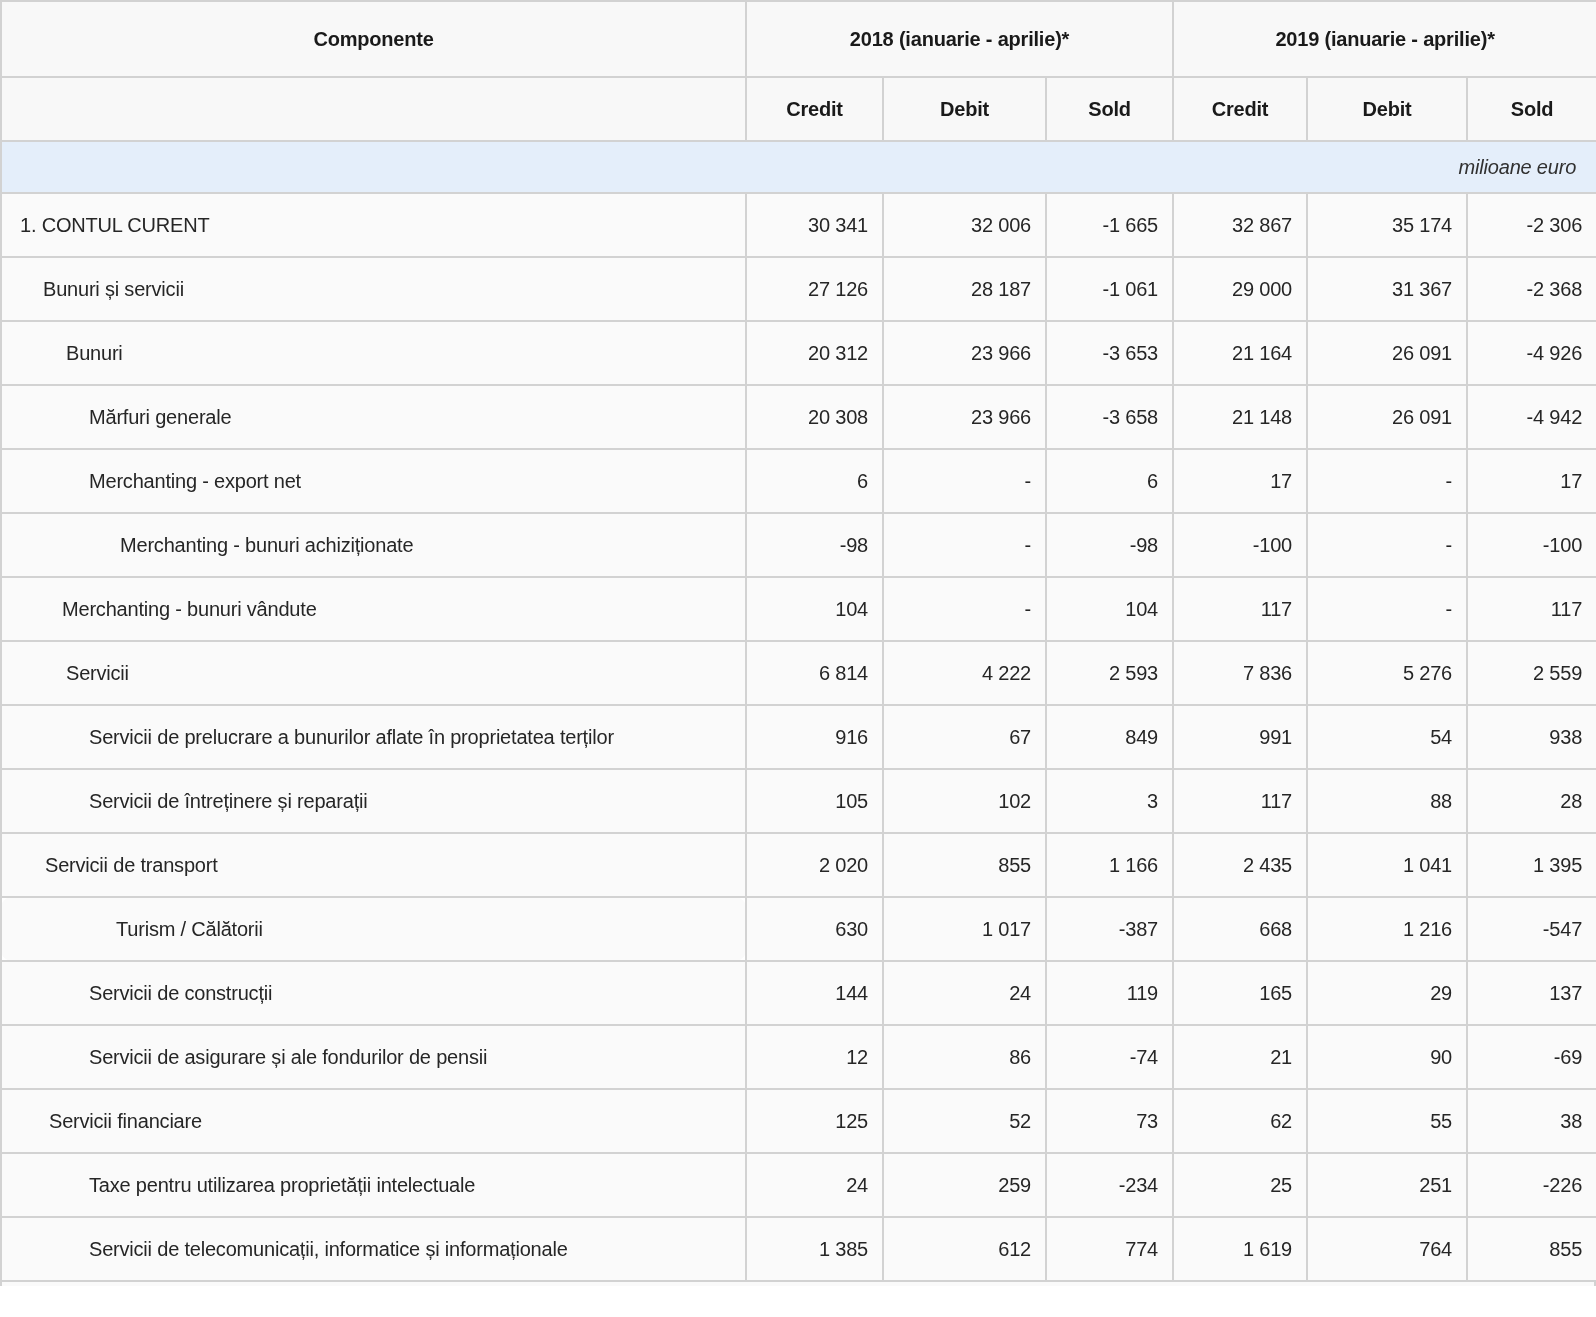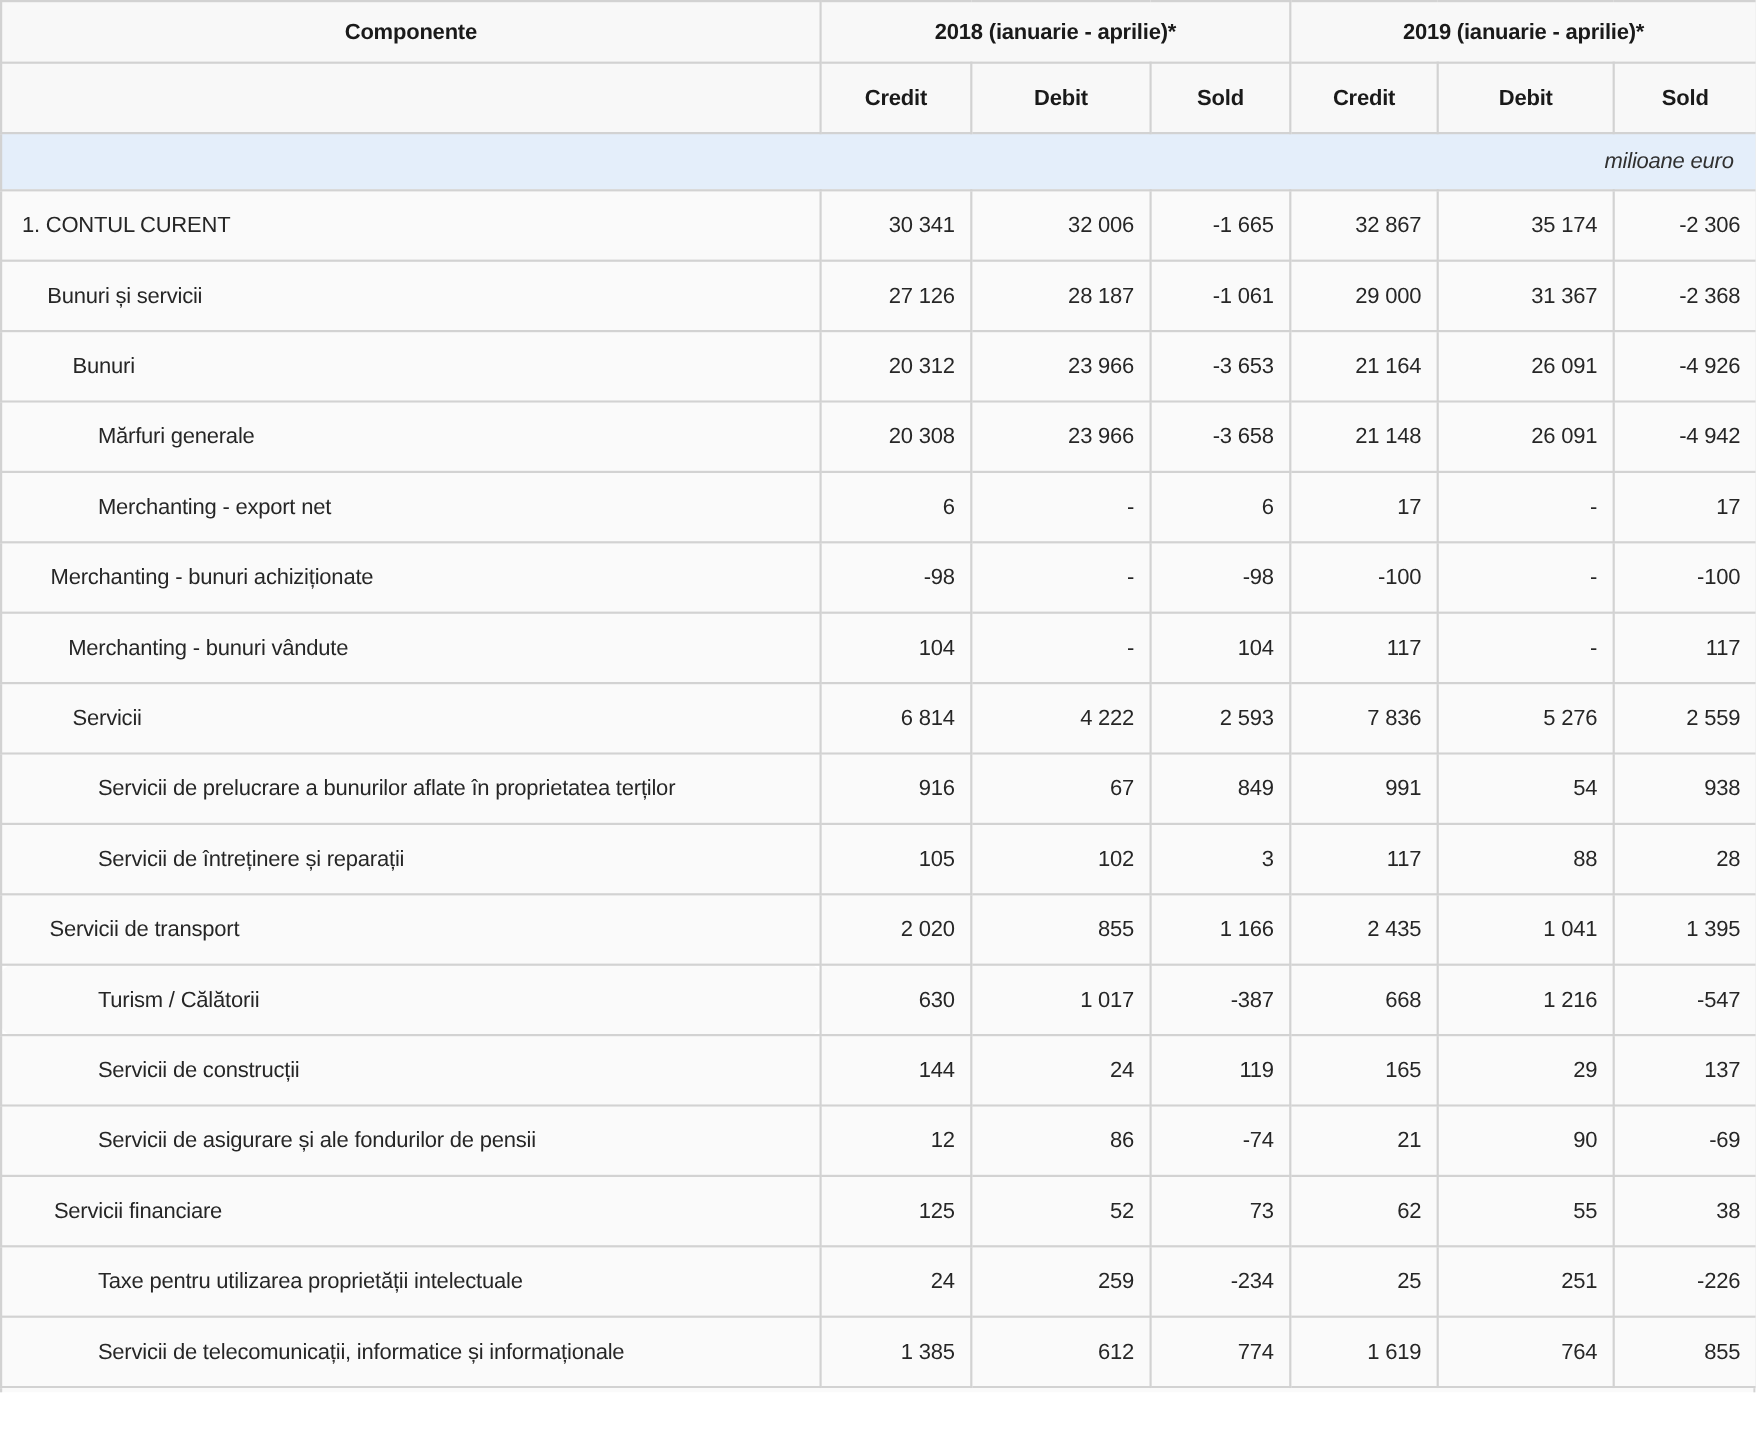--- a/index.html
+++ b/index.html
@@ -21,21 +21,21 @@
   table.bop-table th,
   table.bop-table td {
     border: 2px solid #d2d2d2;
     background: #fafafa;
     font-size: 20px;
     vertical-align: middle;
     overflow: hidden;
     white-space: nowrap;
   }
   
-  tr.group-row { height: 56px; }
+  tr.group-row { height: 76px; }
   tr.sub-row   { height: 64px; }
   tr.group-row th, tr.sub-row th {
     font-weight: bold;
     text-align: center;
     color: #1a1a1a;
     background: #f8f8f8;
   }
   
   tr.band-row { height: 52px; }
   tr.band-row td {
@@ -138,21 +138,21 @@
         <tr>
           <td class="label-cell" style="padding-left: 87px;">Merchanting - export net</td>
           <td class="num-cell">6</td>
           <td class="num-cell">-</td>
           <td class="num-cell">6</td>
           <td class="num-cell">17</td>
           <td class="num-cell">-</td>
           <td class="num-cell">17</td>
         </tr>
         <tr>
-          <td class="label-cell" style="padding-left: 44px;">Merchanting - bunuri achiziționate</td>
+          <td class="label-cell" style="padding-left: 118px;">Merchanting - bunuri achiziționate</td>
           <td class="num-cell">-98</td>
           <td class="num-cell">-</td>
           <td class="num-cell">-98</td>
           <td class="num-cell">-100</td>
           <td class="num-cell">-</td>
           <td class="num-cell">-100</td>
         </tr>
         <tr>
           <td class="label-cell" style="padding-left: 60px;">Merchanting - bunuri vândute</td>
           <td class="num-cell">104</td>
@@ -192,21 +192,21 @@
         <tr>
           <td class="label-cell" style="padding-left: 43px;">Servicii de transport</td>
           <td class="num-cell">2 020</td>
           <td class="num-cell">855</td>
           <td class="num-cell">1 166</td>
           <td class="num-cell">2 435</td>
           <td class="num-cell">1 041</td>
           <td class="num-cell">1 395</td>
         </tr>
         <tr>
-          <td class="label-cell" style="padding-left: 87px; border-radius: 11px;">Turism / Călătorii</td>
+          <td class="label-cell" style="padding-left: 114px; border-radius: 11px;">Turism / Călătorii</td>
           <td class="num-cell">630</td>
           <td class="num-cell">1 017</td>
           <td class="num-cell">-387</td>
           <td class="num-cell">668</td>
           <td class="num-cell">1 216</td>
           <td class="num-cell">-547</td>
         </tr>
         <tr>
           <td class="label-cell" style="padding-left: 87px;">Servicii de construcții</td>
           <td class="num-cell">144</td>

